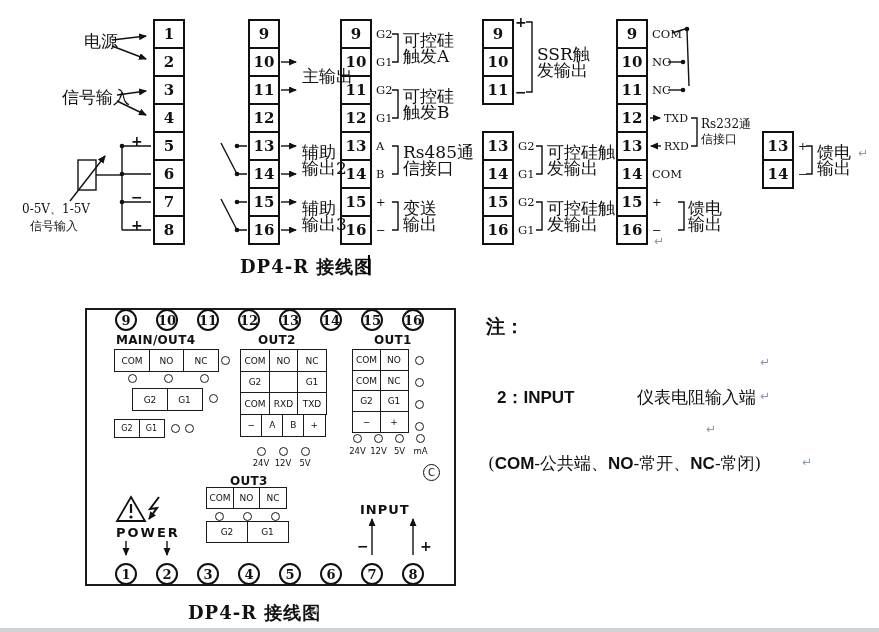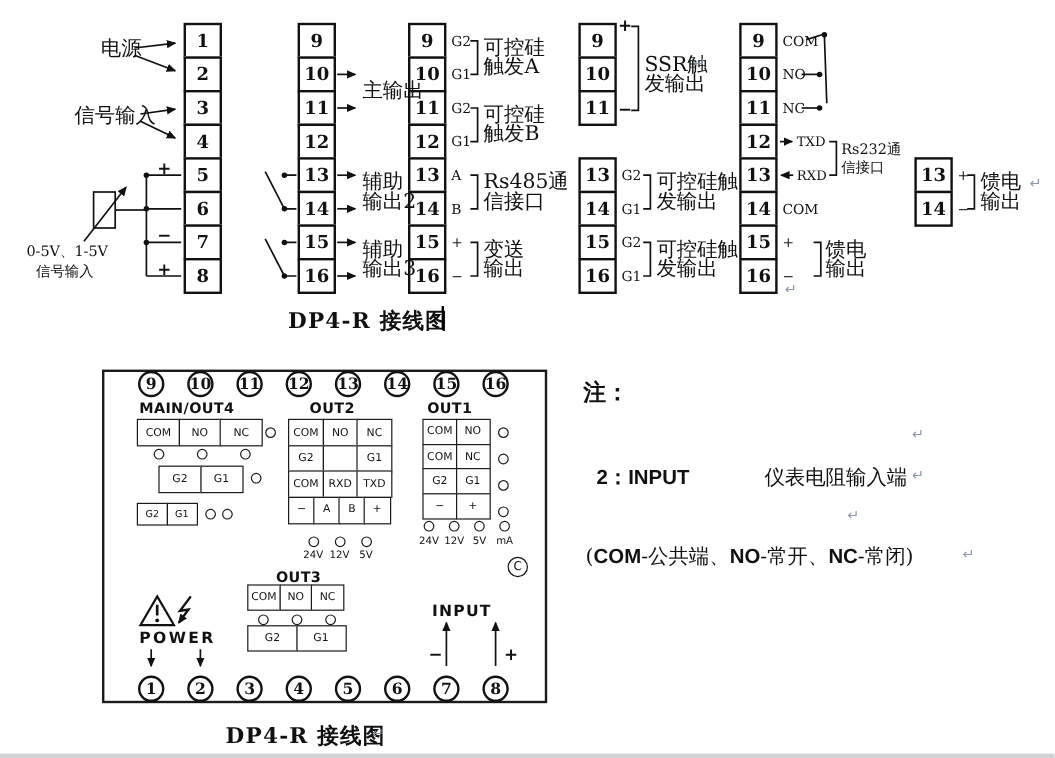--- a/index.html
+++ b/index.html
@@ -383,21 +383,21 @@
       <div class="circle">3</div>
       <div class="circle">4</div>
       <div class="circle">5</div>
       <div class="circle">6</div>
       <div class="circle">7</div>
       <div class="circle">8</div>
     </div>
 
   <div class="sec-title" style="left:116px;top:333px">MAIN/OUT4</div>
   <div class="sec-title" style="left:258px;top:333px">OUT2</div>
-  <div class="sec-title" style="left:356px;top:333px">OUT1</div>
+  <div class="sec-title" style="left:374px;top:333px">OUT1</div>
   <div class="sec-title" style="left:230px;top:474px">OUT3</div>
 
   <div class="grid grid-a1" style="left:114px;top:349px">
       <div class="grow">
         <div class="gcell">COM</div>
         <div class="gcell">NO</div>
         <div class="gcell">NC</div>
       </div>
     </div>
   <div class="grid grid-a2" style="left:132px;top:388px">

